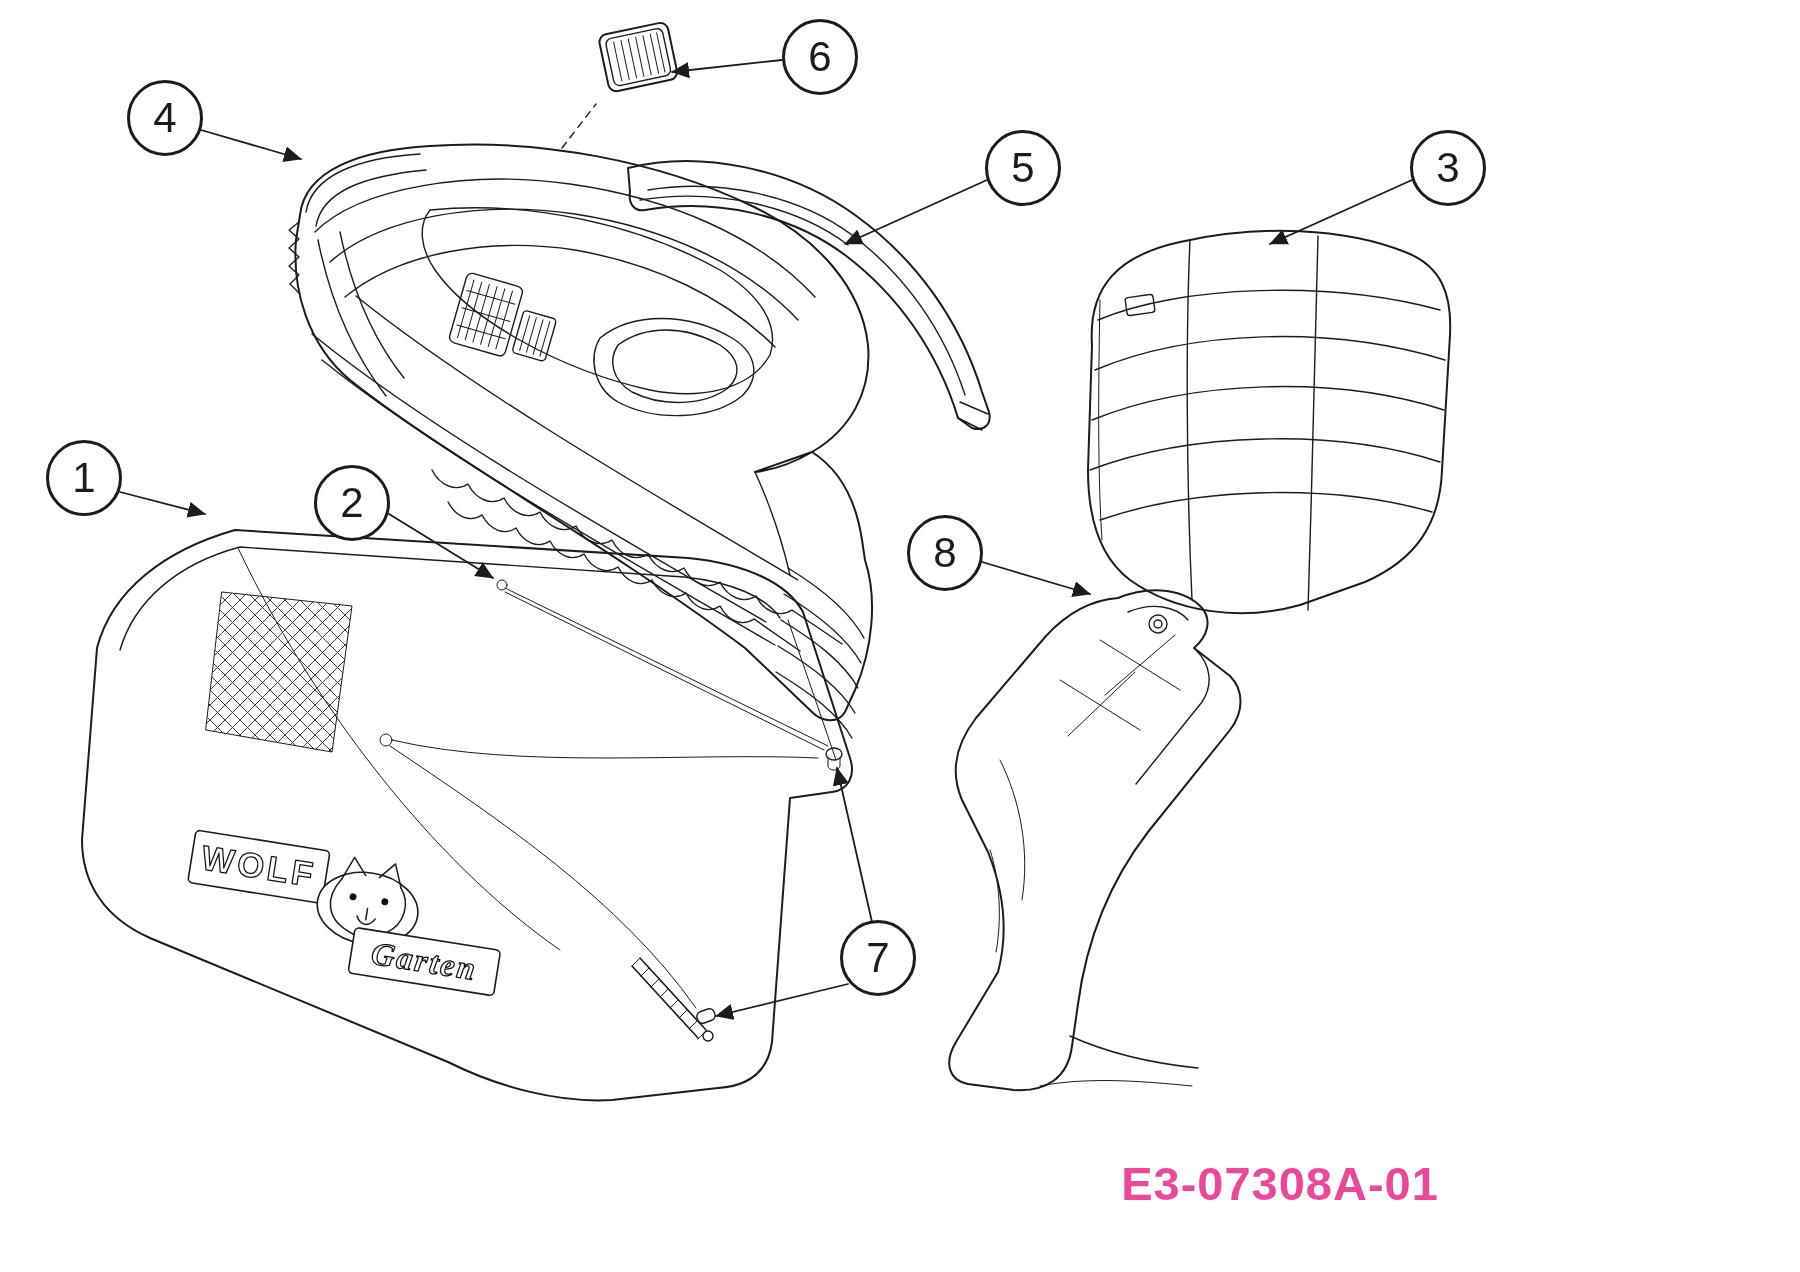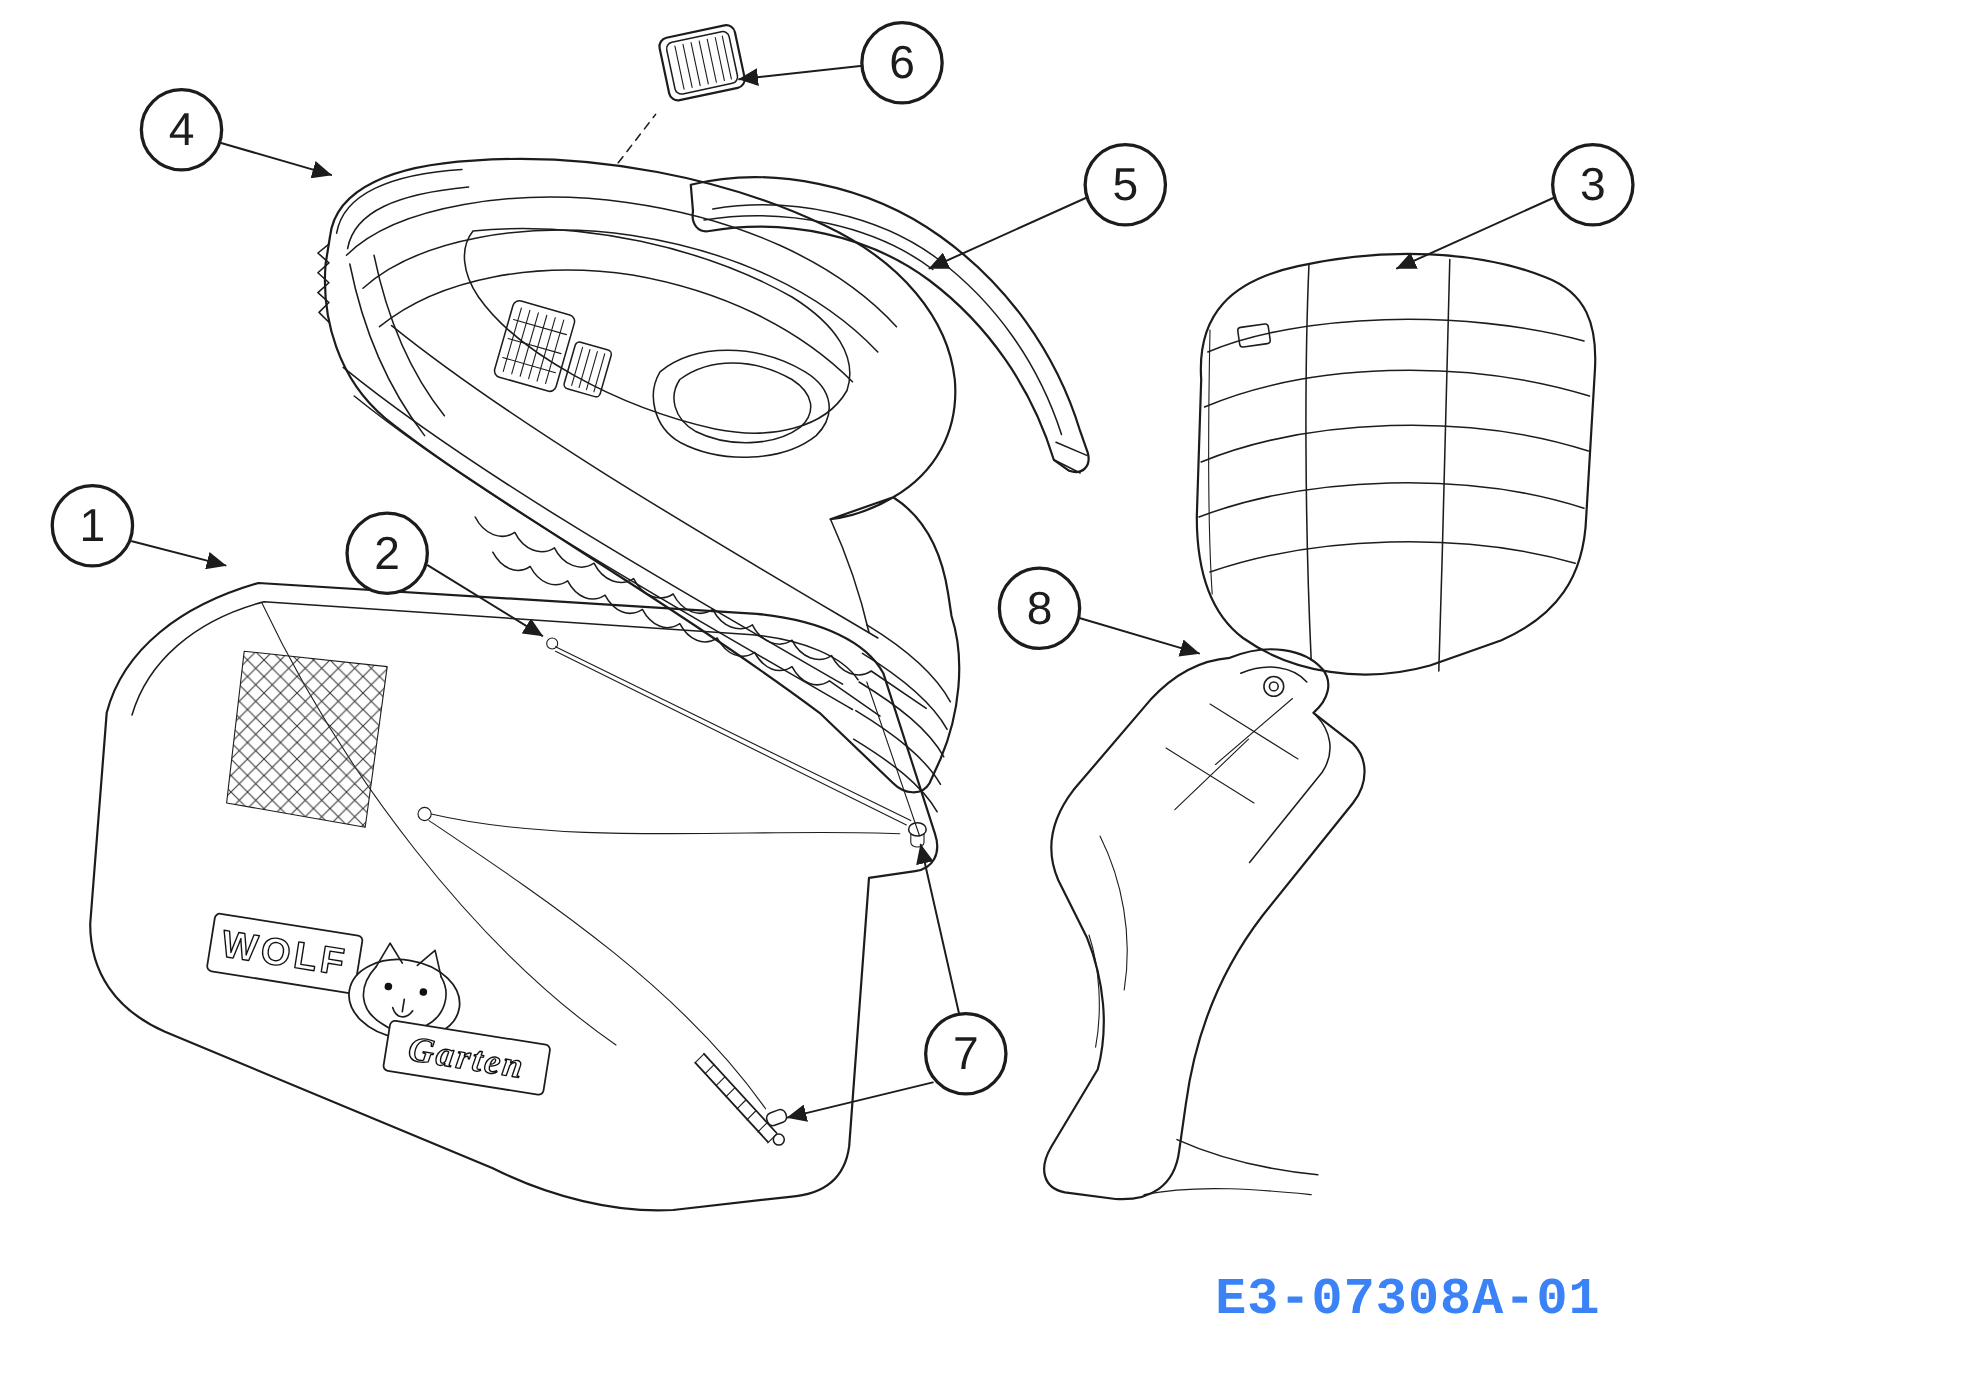--- a/index.html
+++ b/index.html
@@ -22,25 +22,25 @@
     font-size:42px;
     color:#1c1c1c;
     z-index:5;
     box-sizing:border-box;
   }
   #part-code{
     position:absolute;
     left:1020px;top:1156px;
     width:520px;
     text-align:center;
-    font-family:Liberation Mono, monospace;
+    font-family:Liberation Sans, sans-serif;
     font-weight:700;
     font-size:47px;
     letter-spacing:1px;
-    color:#3b82f6;
+    color:#ec4899;
     z-index:3;
   }
   #watermark{
     position:absolute;
     left:1338px;top:1206px;
     font-family:"Liberation Sans", sans-serif;
     font-style:italic;
     font-weight:700;
     font-size:45px;
     color:#3c9a3c;

